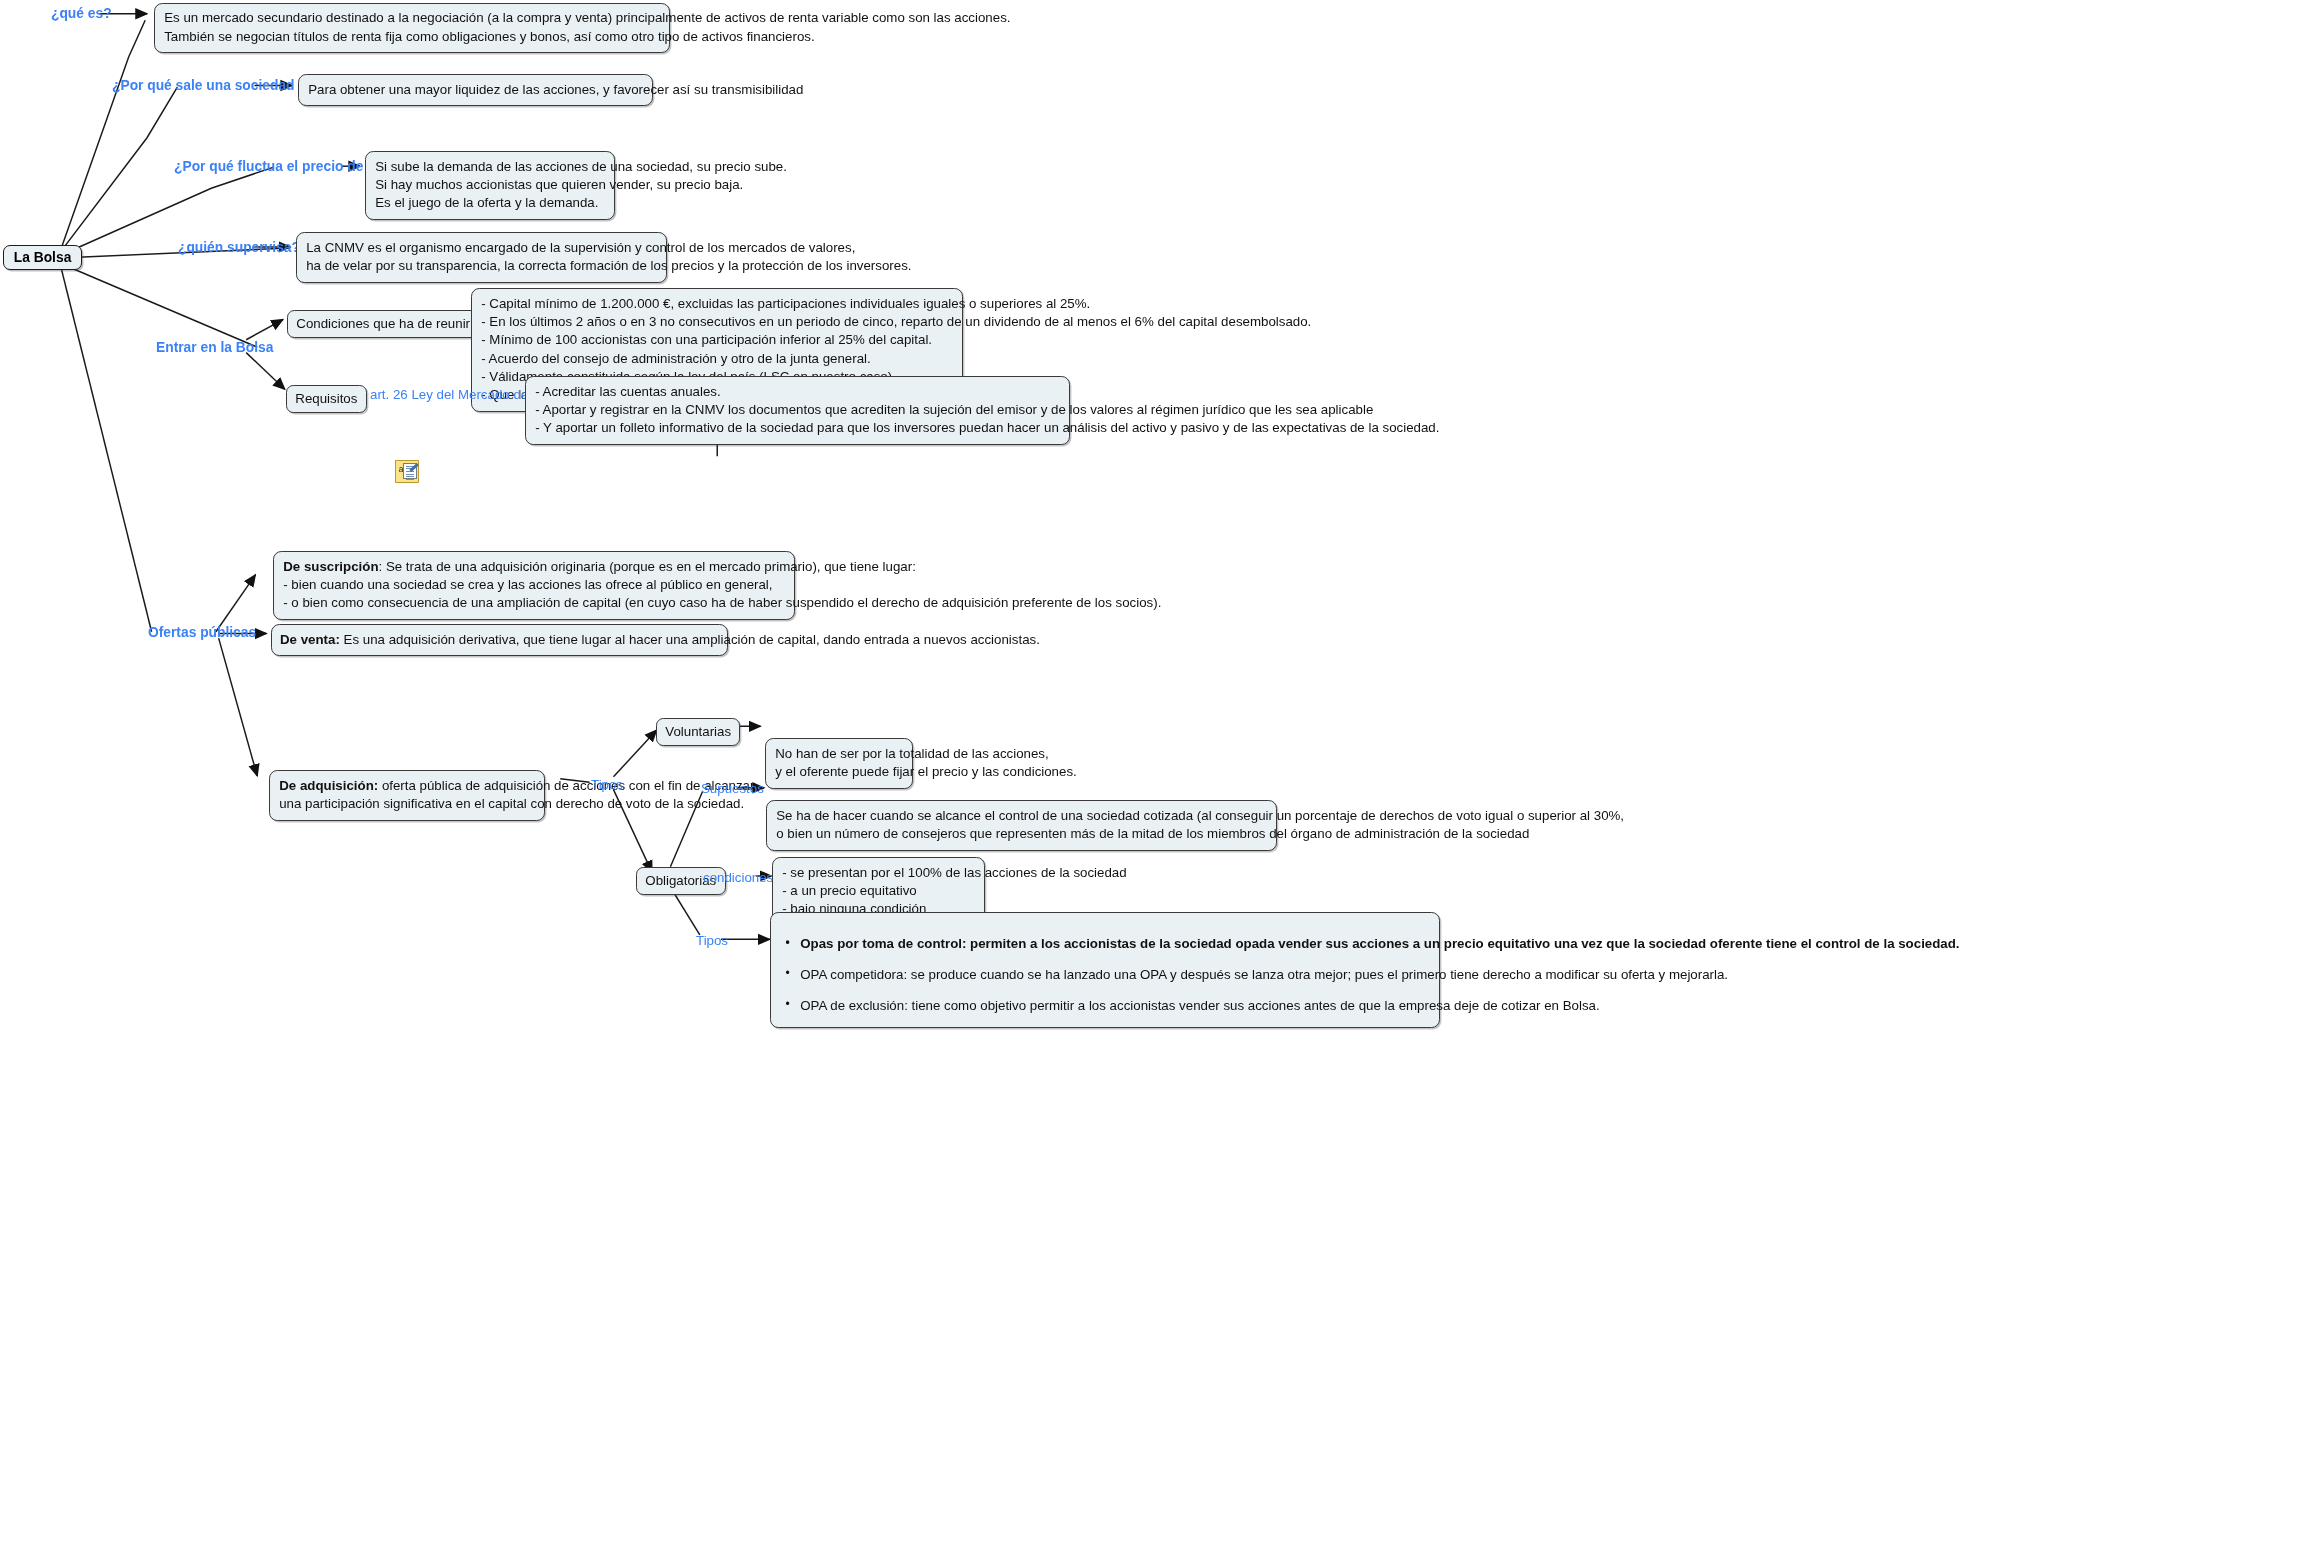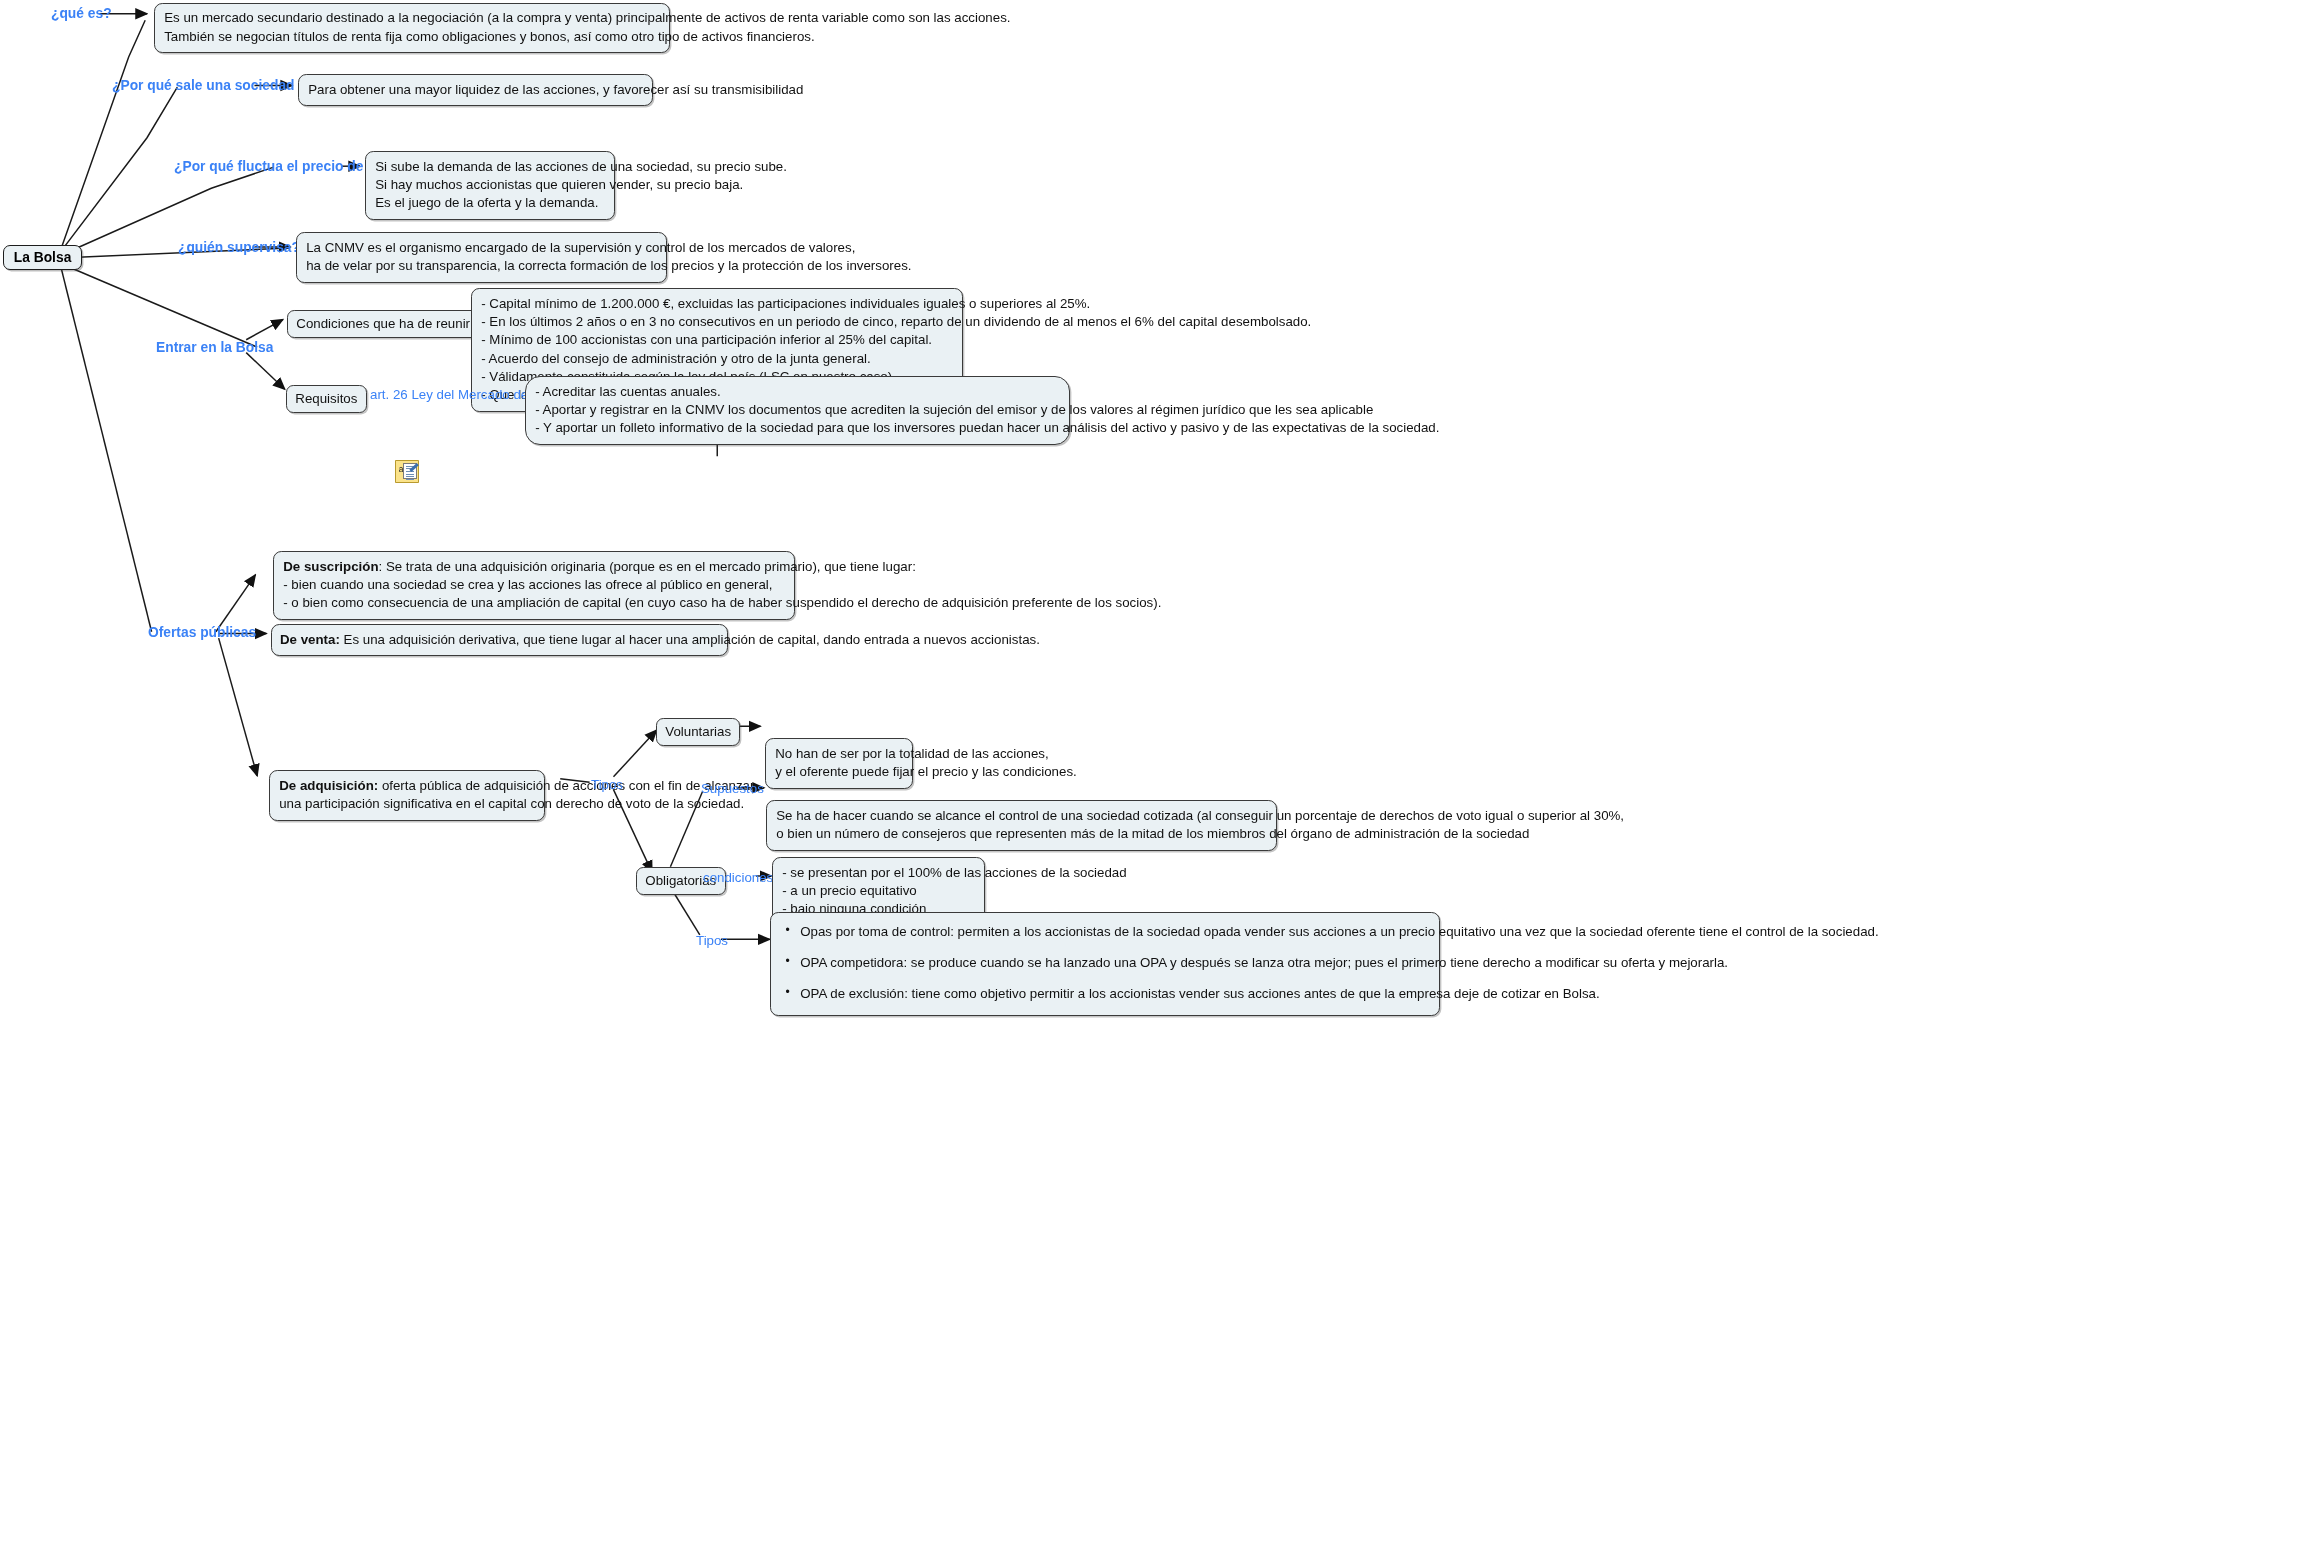--- a/index.html
+++ b/index.html
@@ -81,21 +81,21 @@
     margin: 0;
     padding: 0 0 0 20px;
     list-style: none;
   }
   ul.bullets li {
     position: relative;
     margin: 8.3px 0 13px 0;
     white-space: nowrap;
   }
   ul.bullets li:last-child { margin-bottom: 5.5px; }
-  ul.bullets li:first-child { margin-top: 4px; }
+  ul.bullets li:first-child { margin-top: 16px; font-weight: bold; }
   ul.bullets li::before {
     content: "\2022";
     position: absolute;
     left: -14.7px;
     top: -0.9px;
     font-size: 12px;
   }
   
   .note-icon {
     position: absolute;
@@ -227,21 +227,21 @@
     <div class="line">- En los últimos 2 años o en 3 no consecutivos en un periodo de cinco, reparto de un dividendo de al menos el 6% del capital desembolsado.</div>
     <div class="line">- Mínimo de 100 accionistas con una participación inferior al 25% del capital.</div>
     <div class="line">- Acuerdo del consejo de administración y otro de la junta general.</div>
     <div class="line">- Válidamente constituida según la ley del país (LSC en nuestro caso)</div>
     <div class="line">- Que las acciones representen un importe mínimo de 6 millones de €</div>
   </div>
 
   <div class="node bubble small" style="left:286px; top:385px;">Requisitos</div>
   <div class="plain" style="left:370px; top:387px;">art. 26 Ley del Mercado de Valores</div>
 
-  <div class="node bubble" style="left:525px; top:376px; width:545px;border-radius:15px;">
+  <div class="node bubble" style="left:525px; top:376px; width:545px;">
     <div class="line">- Acreditar las cuentas anuales.</div>
     <div class="line">- Aportar y registrar en la CNMV los documentos que acrediten la sujeción del emisor y de los valores al régimen jurídico que les sea aplicable</div>
     <div class="line">- Y aportar un folleto informativo de la sociedad para que los inversores puedan hacer un análisis del activo y pasivo y de las expectativas de la sociedad.</div>
   </div>
 
   <div class="note-icon" style="left:395px; top:460px;">
     <i class="a">a</i>
     <span class="pg">
       <i></i>
         <i></i>

